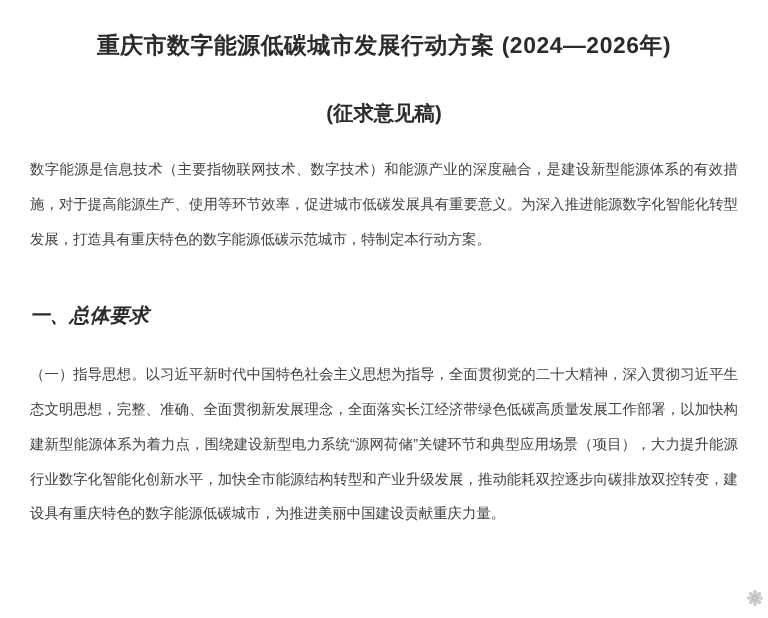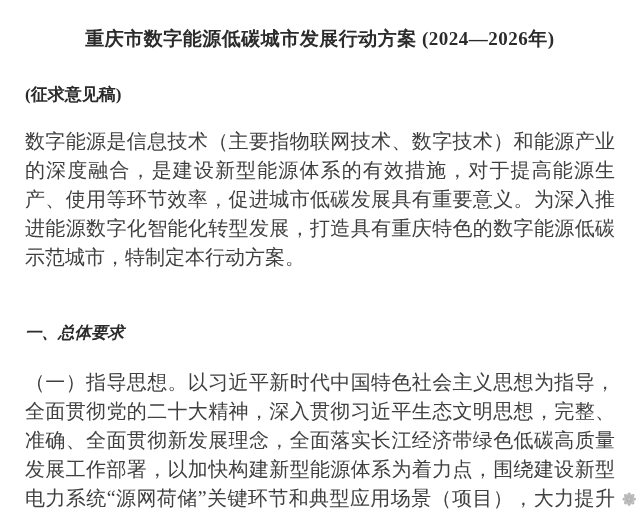--- a/index.html
+++ b/index.html
@@ -9,47 +9,47 @@
     background: #ffffff;
     font-family: "Liberation Sans", "DejaVu Sans", sans-serif;
     overflow: hidden;
   }
   .doc-page {
     position: relative;
     width: 640px;
     height: 515px;
     background: #ffffff;
     padding: 26px 25px 0 25px;
-    font-family: Liberation Serif, serif;
   }
   .doc-title {
     text-align: center;
     font-size: 19px;
     line-height: 26px;
     font-weight: bold;
     color: #2b2b2b;
     letter-spacing: 0.5px;
   }
   .doc-subtitle {
+    text-align: center;
     font-size: 17px;
     line-height: 24px;
     font-weight: bold;
     color: #2b2b2b;
     margin-top: 31px;
   }
   .doc-paragraph {
     margin-top: 20px;
-    font-size: 20px;
+    font-size: 12px;
     line-height: 29px;
     color: #404040;
     text-align: justify;
     text-justify: inter-ideograph;
   }
   .section-heading {
-    margin-top: 50px;
+    margin-top: 38px;
     font-size: 16.5px;
     line-height: 22px;
     font-weight: bold;
     font-style: italic;
     color: #2b2b2b;
   }
   .section-paragraph {
     margin-top: 24px;
   }
   .watermark {

